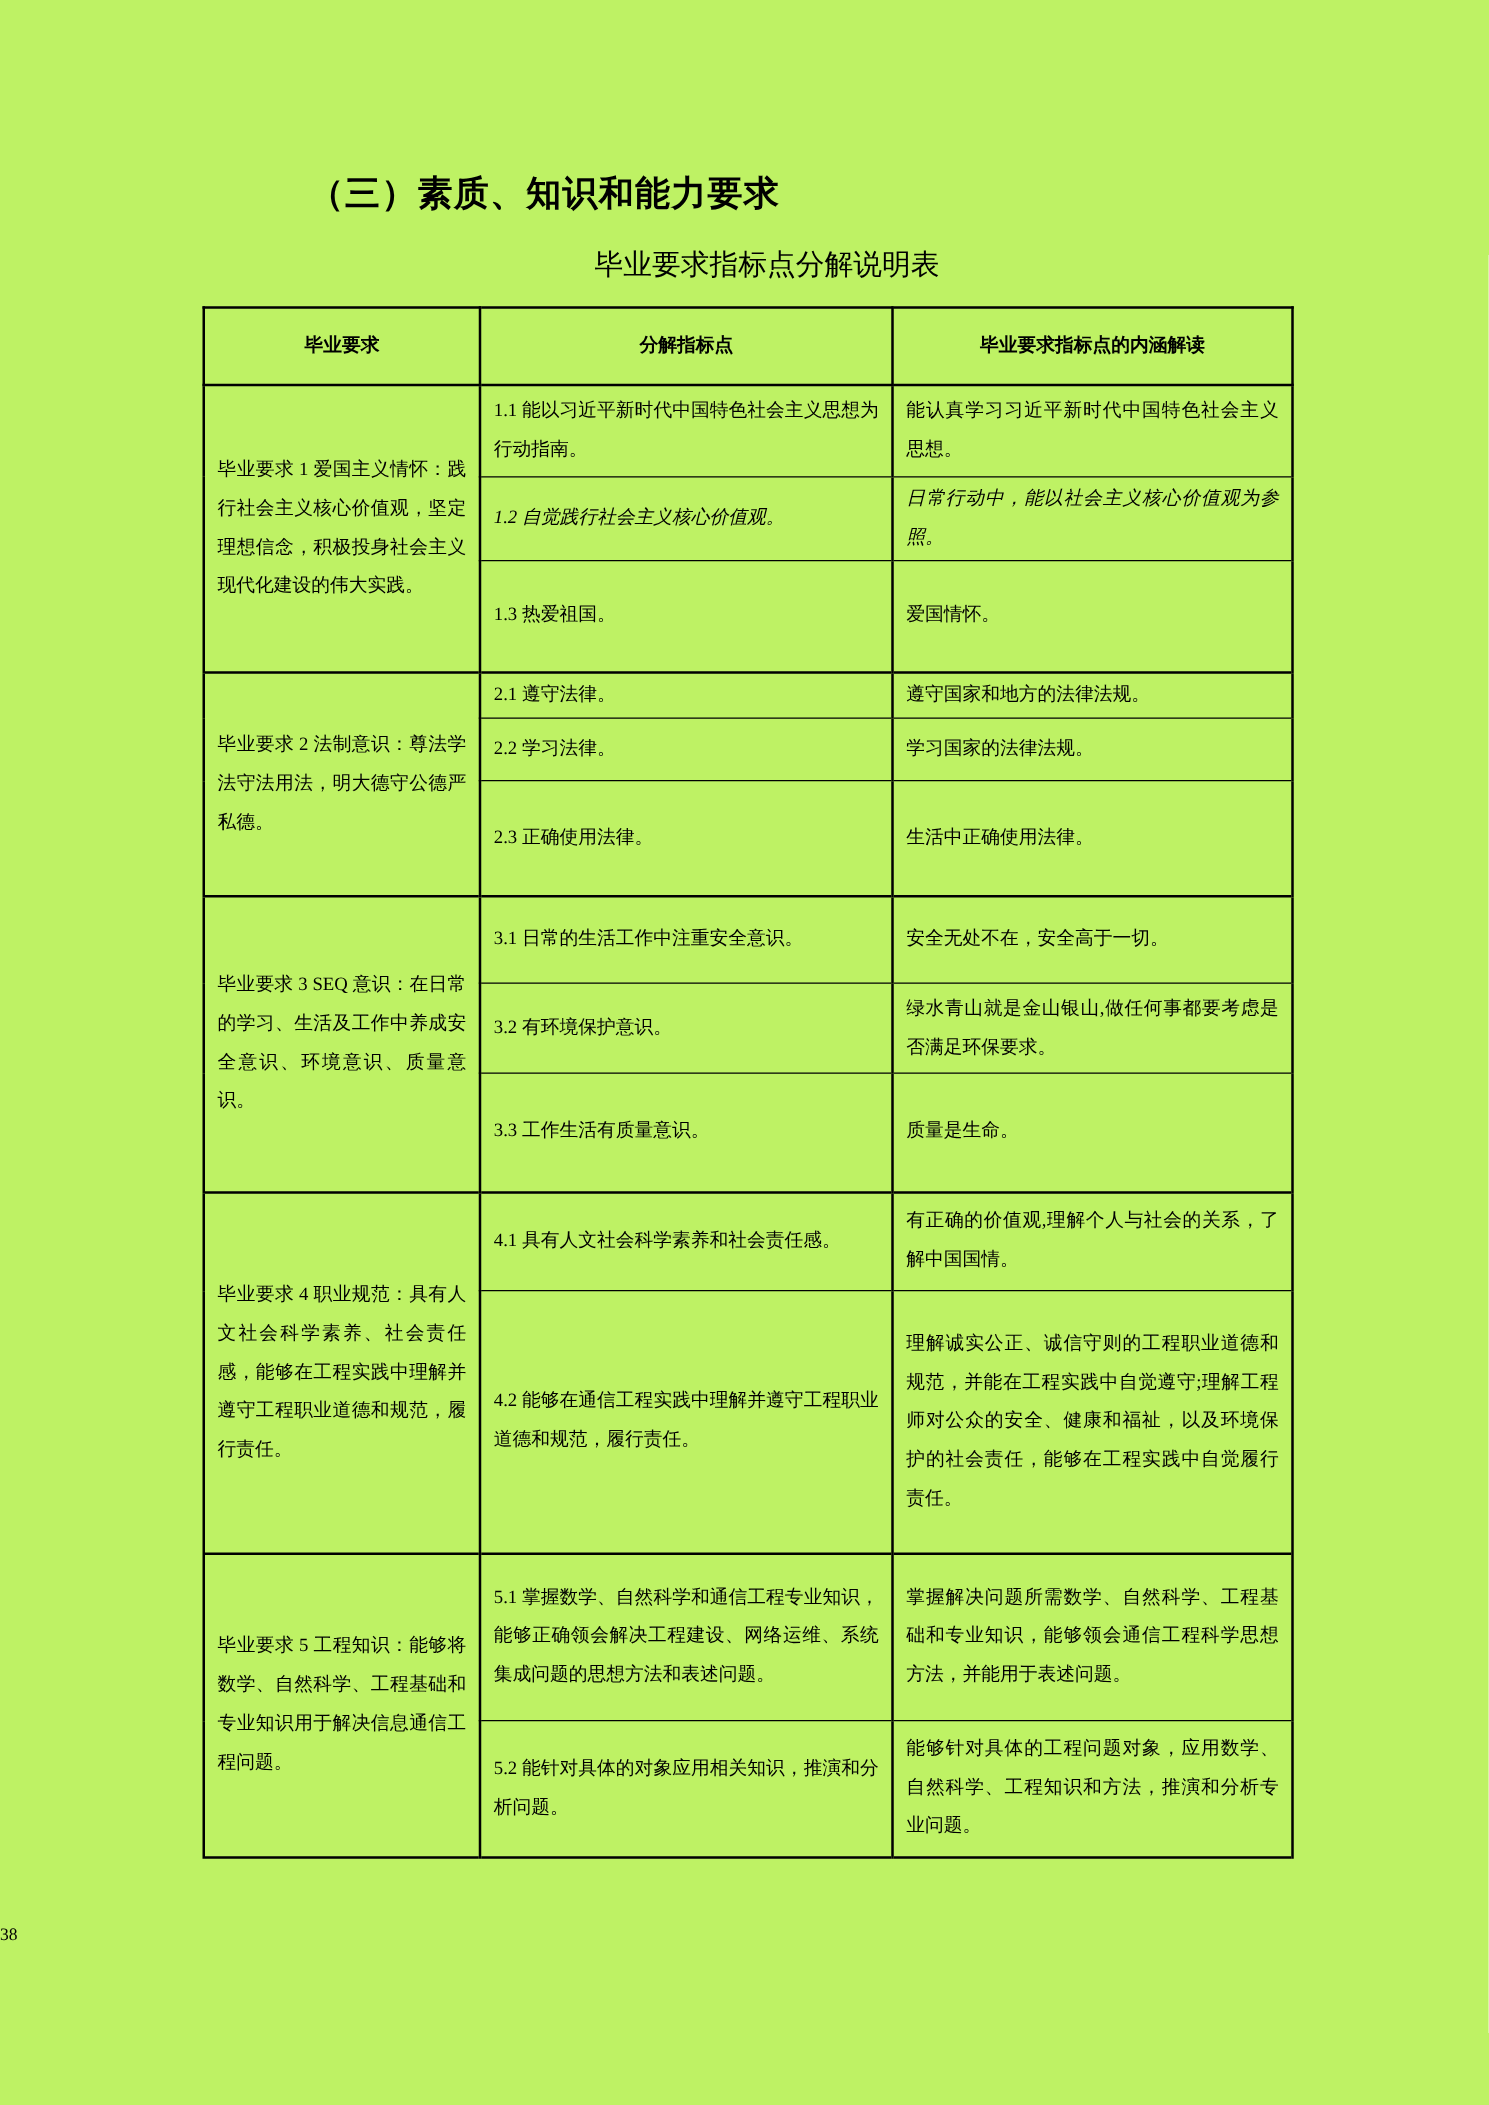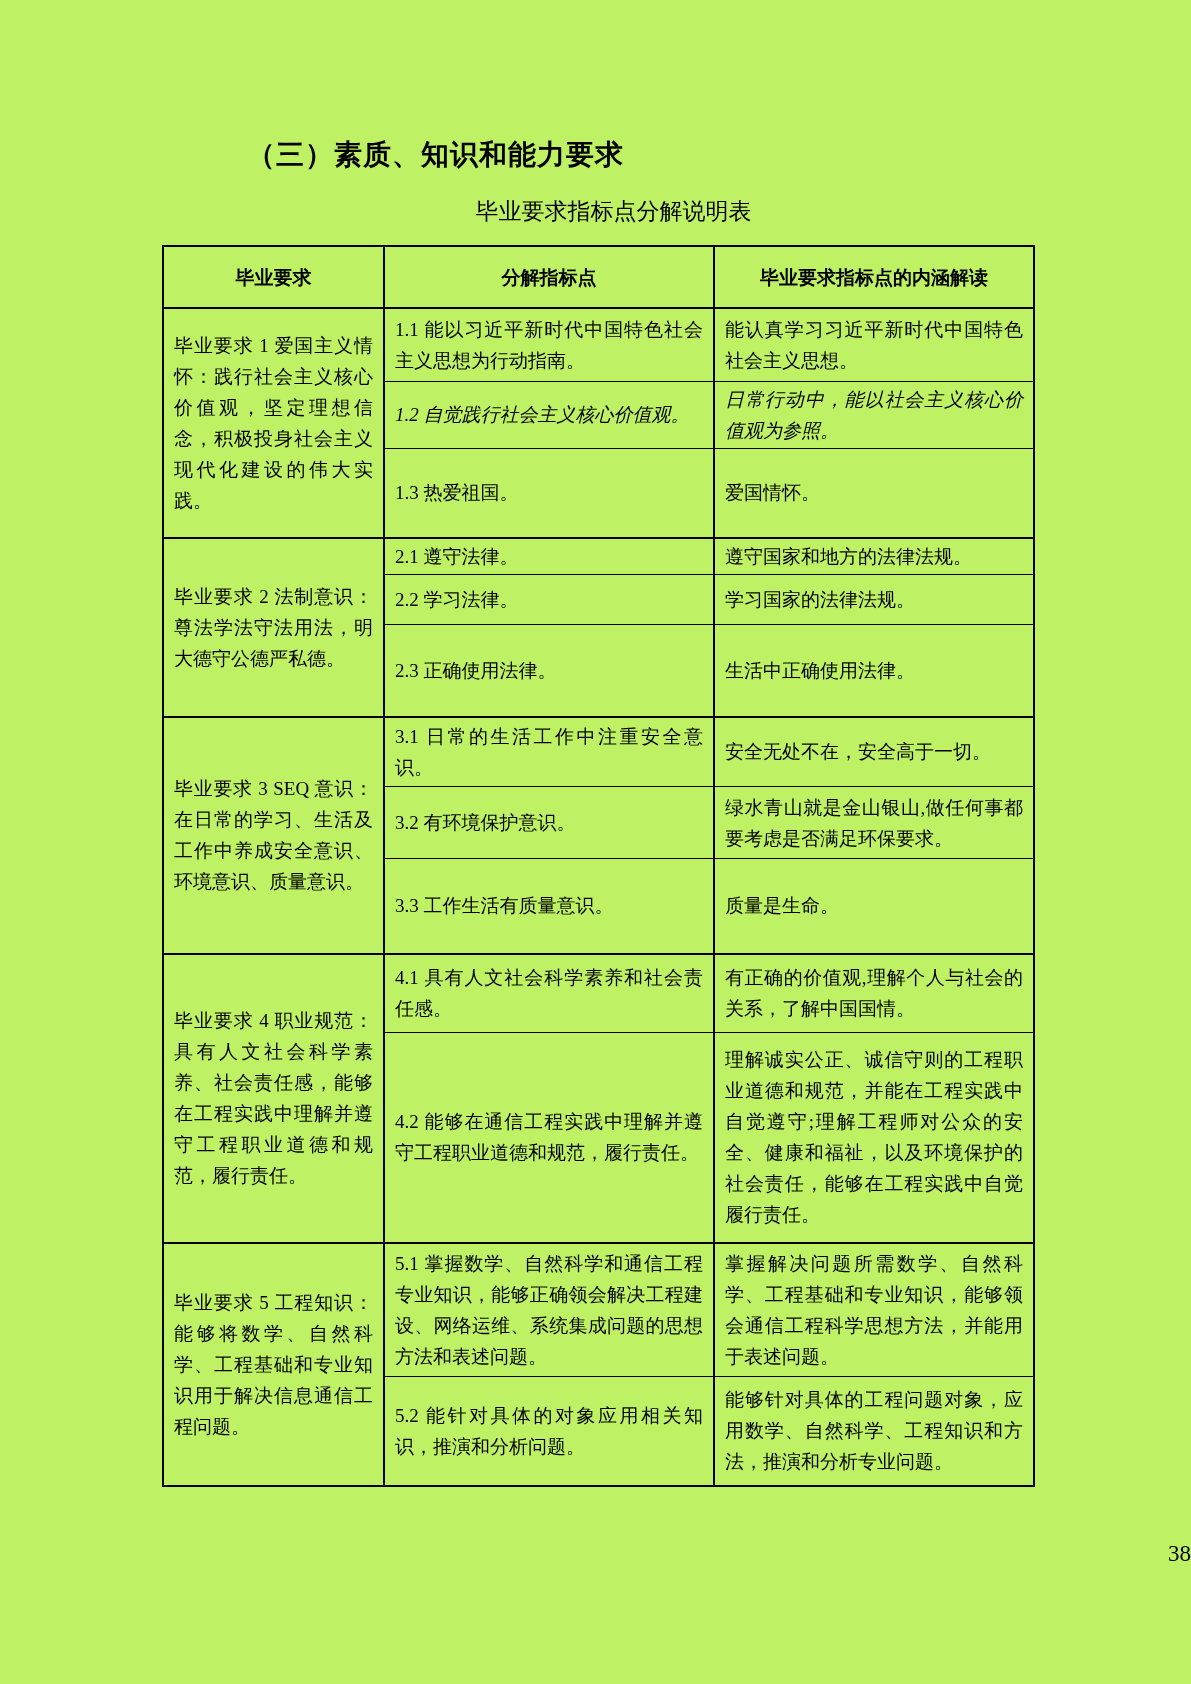--- a/index.html
+++ b/index.html
@@ -42,21 +42,21 @@
   }
   col.c1 { width: 221px; }
   col.c2 { width: 330px; }
   col.c3 { width: 320px; }
   .req-table th, .req-table td {
     border-left: 2px solid #000000;
     border-right: 2px solid #000000;
     border-top: 1px solid #000000;
     border-bottom: 1px solid #000000;
     vertical-align: middle;
-    font-size: 19px;
+    font-size: 15px;
     line-height: 31px;
     padding: 2px 10px;
     color: #000000;
     overflow: hidden;
   }
   .req-table th {
     font-weight: bold;
     text-align: center;
     border-top: 2px solid #000000;
     border-bottom: 2px solid #000000;
@@ -75,22 +75,22 @@
   tr.r33 { height: 95px; }
   tr.r41 { height: 79px; }
   tr.r42 { height: 210px; }
   tr.r51 { height: 134px; }
   tr.r52 { height: 109px; padding-left: 32px; }
   .page-number {
     position: absolute;
     left: 0;
     top: 1541px;
     width: 100%;
-    text-align: right;
-    font-size: 23px;
+    text-align: left;
+    font-size: 14px;
   }
 </style>
 </head>
 <body>
 
 <div class="page">
 
   <h1 class="section-title">（三）素质、知识和能力要求</h1>
 
   <div class="table-title">毕业要求指标点分解说明表</div>

